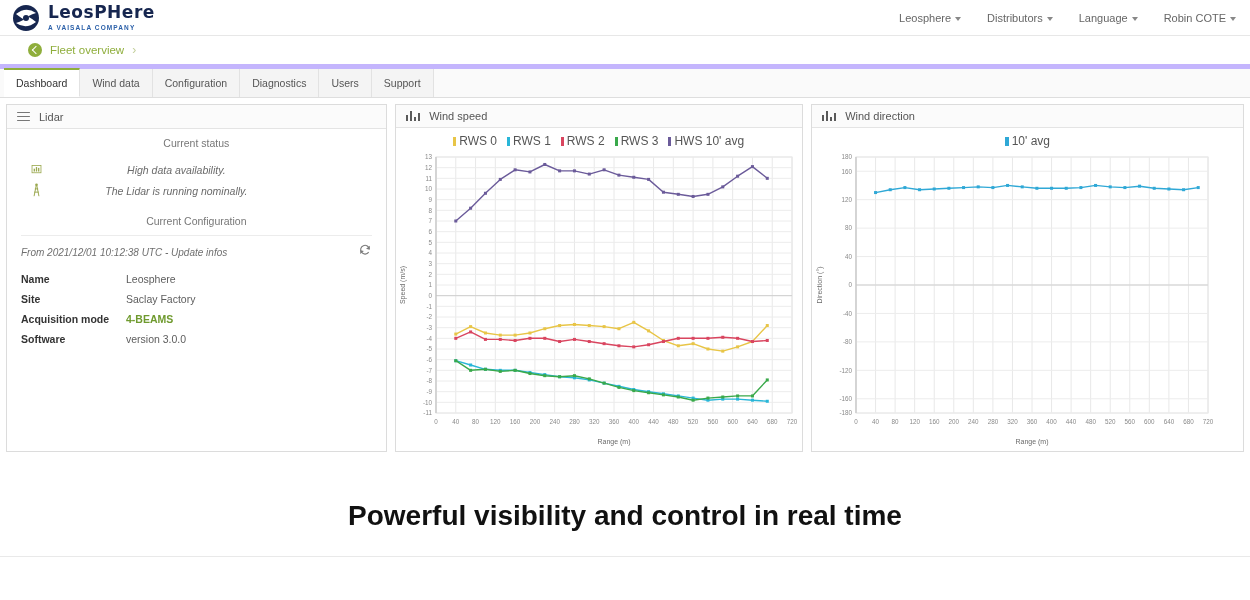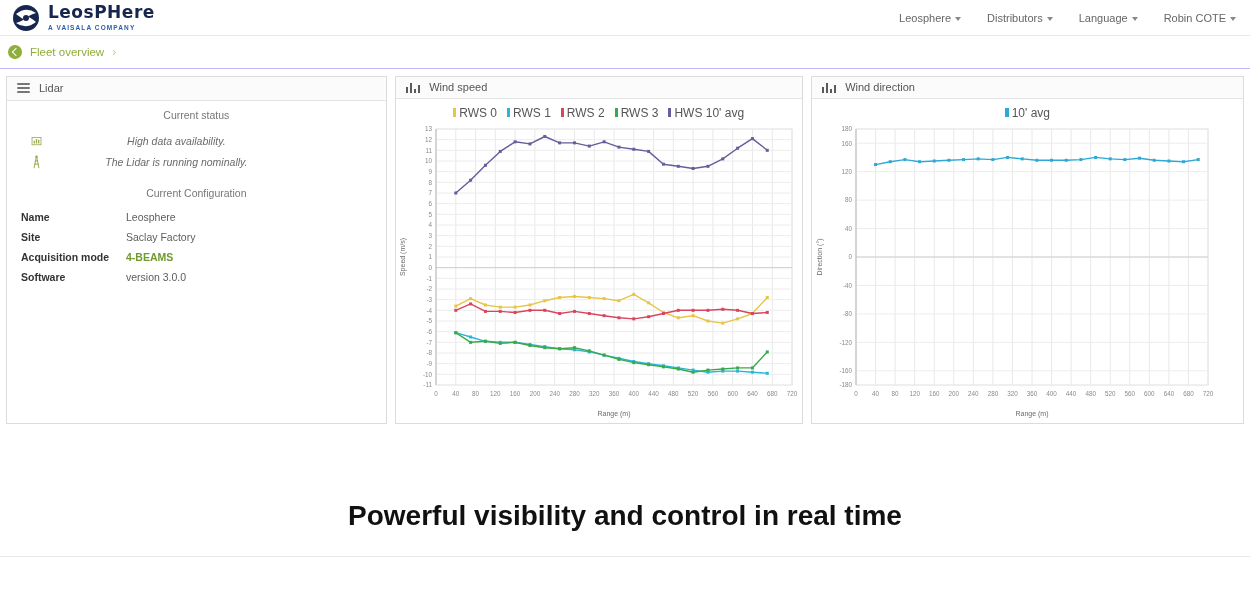--- a/index.html
+++ b/index.html
@@ -38,21 +38,21 @@
   }
   .caret {
     display: inline-block; margin-left: 4px;
     border-left: 3.5px solid transparent; border-right: 3.5px solid transparent;
     border-top: 4px solid #888; vertical-align: middle;
   }
 
   
   .crumbbar {
     height: 33px; display: flex; align-items: center; gap: 8px;
-    padding-left: 8px; border-bottom: 1px solid #c4b5fd; background: #fff;
+    padding-left: 28px; border-bottom: 5px solid #c4b5fd; background: #fff;
   }
   .crumb-back {
     width: 14px; height: 14px; border-radius: 50%;
     background: #8fae3c; position: relative; flex: 0 0 14px;
   }
   .crumb-back::after {
     content: ""; position: absolute; left: 5px; top: 4px;
     width: 5px; height: 5px; border-left: 1.6px solid #fff; border-bottom: 1.6px solid #fff;
     transform: rotate(45deg);
   }
@@ -73,21 +73,20 @@
   .tab.active {
     background: #fff; color: #333;
     border-top: 2px solid #8fae3c; margin-top: -1px;
     border-bottom: 1px solid #fff; position: relative; z-index: 2;
   }
 
   
   .panels {
     display: flex; gap: 8px; padding: 6px 6px 0 6px;
     height: 355px;
-    align-items: center;
   }
   .panel {
     border: 1px solid #dcdcdc; background: #fff;
     display: flex; flex-direction: column; height: 348px;
   }
   .panel-lidar { width: 412px; }
   .panel-ws    { width: 408px; }
   .panel-wd    { width: 469px; }
   .panel-head {
     height: 24px; display: flex; align-items: center; gap: 9px;
@@ -174,20 +173,40 @@
       <span class="topnav-item"><span>Robin COTE</span><i class="caret"></i></span>
     </div>
   </div>
 
   <div class="crumbbar">
     <span class="crumb-back"></span>
     <span class="crumb-label">Fleet overview</span>
     <span class="crumb-sep">›</span>
   </div>
 
+  <div class="tabsbar">
+    <div class="tab active">
+        <span>Dashboard</span>
+      </div>
+    <div class="tab">
+        <span>Wind data</span>
+      </div>
+    <div class="tab">
+        <span>Configuration</span>
+      </div>
+    <div class="tab">
+        <span>Diagnostics</span>
+      </div>
+    <div class="tab">
+        <span>Users</span>
+      </div>
+    <div class="tab">
+        <span>Support</span>
+      </div>
+  </div>
 
   <div class="panels">
 
     <div class="panel panel-lidar">
       <div class="panel-head">
         <span class="hamburger">
             <i></i>
             <i></i>
             <i></i>
           </span>
@@ -214,20 +233,30 @@
                 <path d="M8 1 L11 16 M8 1 L5 16 M6 7 L10 7 M5.2 11 L10.8 11" stroke="#9aa84e" stroke-width="1.2" fill="none"></path>
                 <circle cx="8" cy="2" r="1.6" fill="#9aa84e"></circle>
               </svg>
             </span>
             <span class="status-text">The Lidar is running nominally.</span>
           </div>
         </div>
 
         <div class="section-title section-title-2">Current Configuration</div>
 
+        <div class="cfg-head">
+          <span class="cfg-date">From 2021/12/01 10:12:38 UTC - Update infos</span>
+          <span class="refresh-icon">
+            <svg viewBox="0 0 16 16" width="14" height="14">
+              <path d="M13 7.2 A5 5 0 1 0 12.2 10.4" fill="none" stroke="#7b7b7b" stroke-width="1.3"></path>
+              <path d="M13.6 3.2 L13.2 7.6 L9.2 6.6 Z" fill="#7b7b7b"></path>
+              <path d="M2.4 12.6 L2.8 8.2 L6.8 9.2 Z" fill="#7b7b7b"></path>
+            </svg>
+          </span>
+        </div>
 
         <div class="cfg-table">
           <div class="cfg-row">
             <span class="cfg-key">Name</span>
             <span class="cfg-val">Leosphere</span>
           </div>
           <div class="cfg-row">
             <span class="cfg-key">Site</span>
             <span class="cfg-val">Saclay Factory</span>
           </div>

